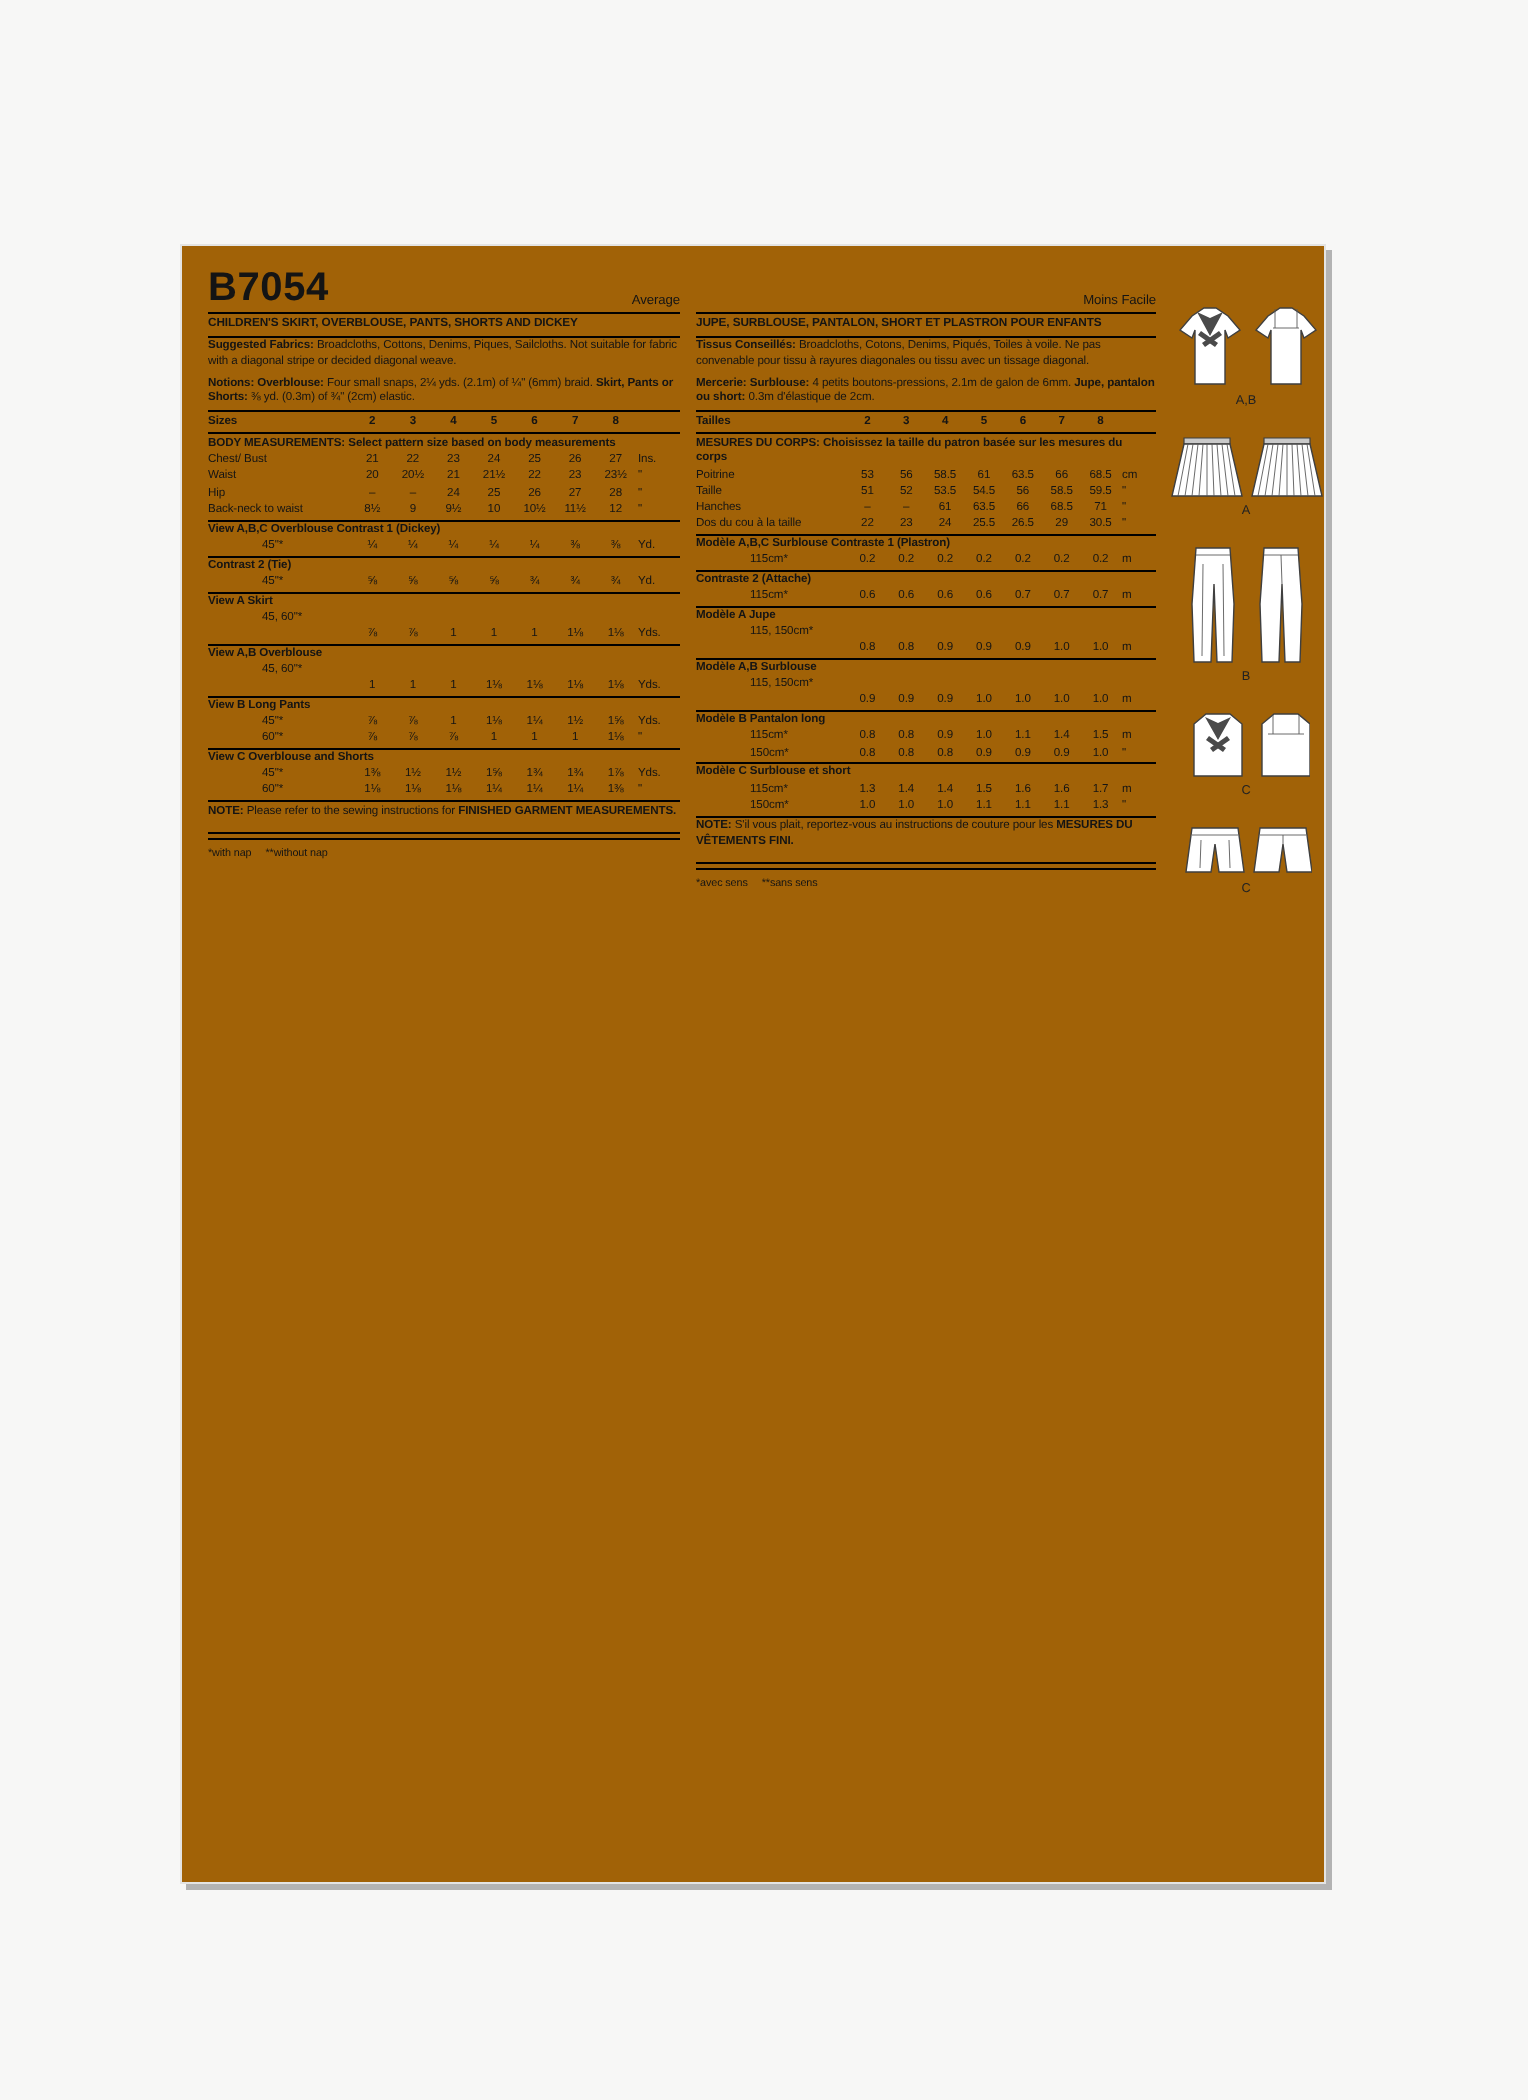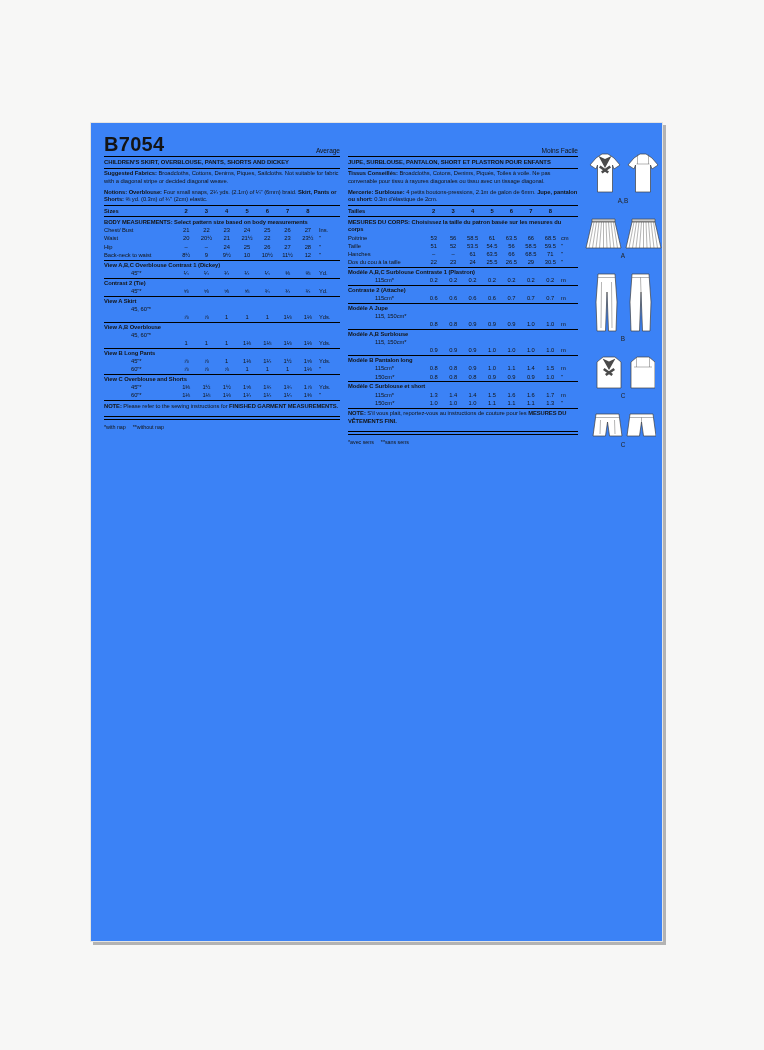--- a/index.html
+++ b/index.html
@@ -3,21 +3,21 @@
 <meta charset="utf-8">
 <style>
   html,body{margin:0;padding:0;}
   body{
     width:764px;height:1050px;position:relative;overflow:hidden;
     background:#f7f7f6;
     font-family:"Liberation Sans",sans-serif;color:#141414;
   }
   .page{
     position:absolute;left:90px;top:122px;width:573px;height:820px;
-    background:#3b82f6;border:1px solid #e4e4e3;box-sizing:border-box;
+    background:#a16207;border:1px solid #e4e4e3;box-sizing:border-box;
     box-shadow:3px 3px 0 #b3b3b3;
   }
   .content{display:flex;padding:8px 0 0 13px;}
   .col{font-size:5.8px;line-height:7.4px;letter-spacing:-0.05px;}
   .col.left{width:237px;margin-right:8px;--label-w:72px;--unit-w:22px;}
   .col.right{width:231px;margin-right:6px;--label-w:76px;--unit-w:18px;}
   .hdr{display:flex;justify-content:space-between;align-items:flex-end;height:23px;padding-bottom:2px;}
   .pattern-number{font-size:20px;line-height:19px;font-weight:bold;letter-spacing:0.3px;}
   .difficulty{font-size:6.6px;}
   .title-bar{border-top:1.6px solid #000;border-bottom:1px solid #000;font-weight:bold;padding:1.6px 0;font-size:5.9px;}

